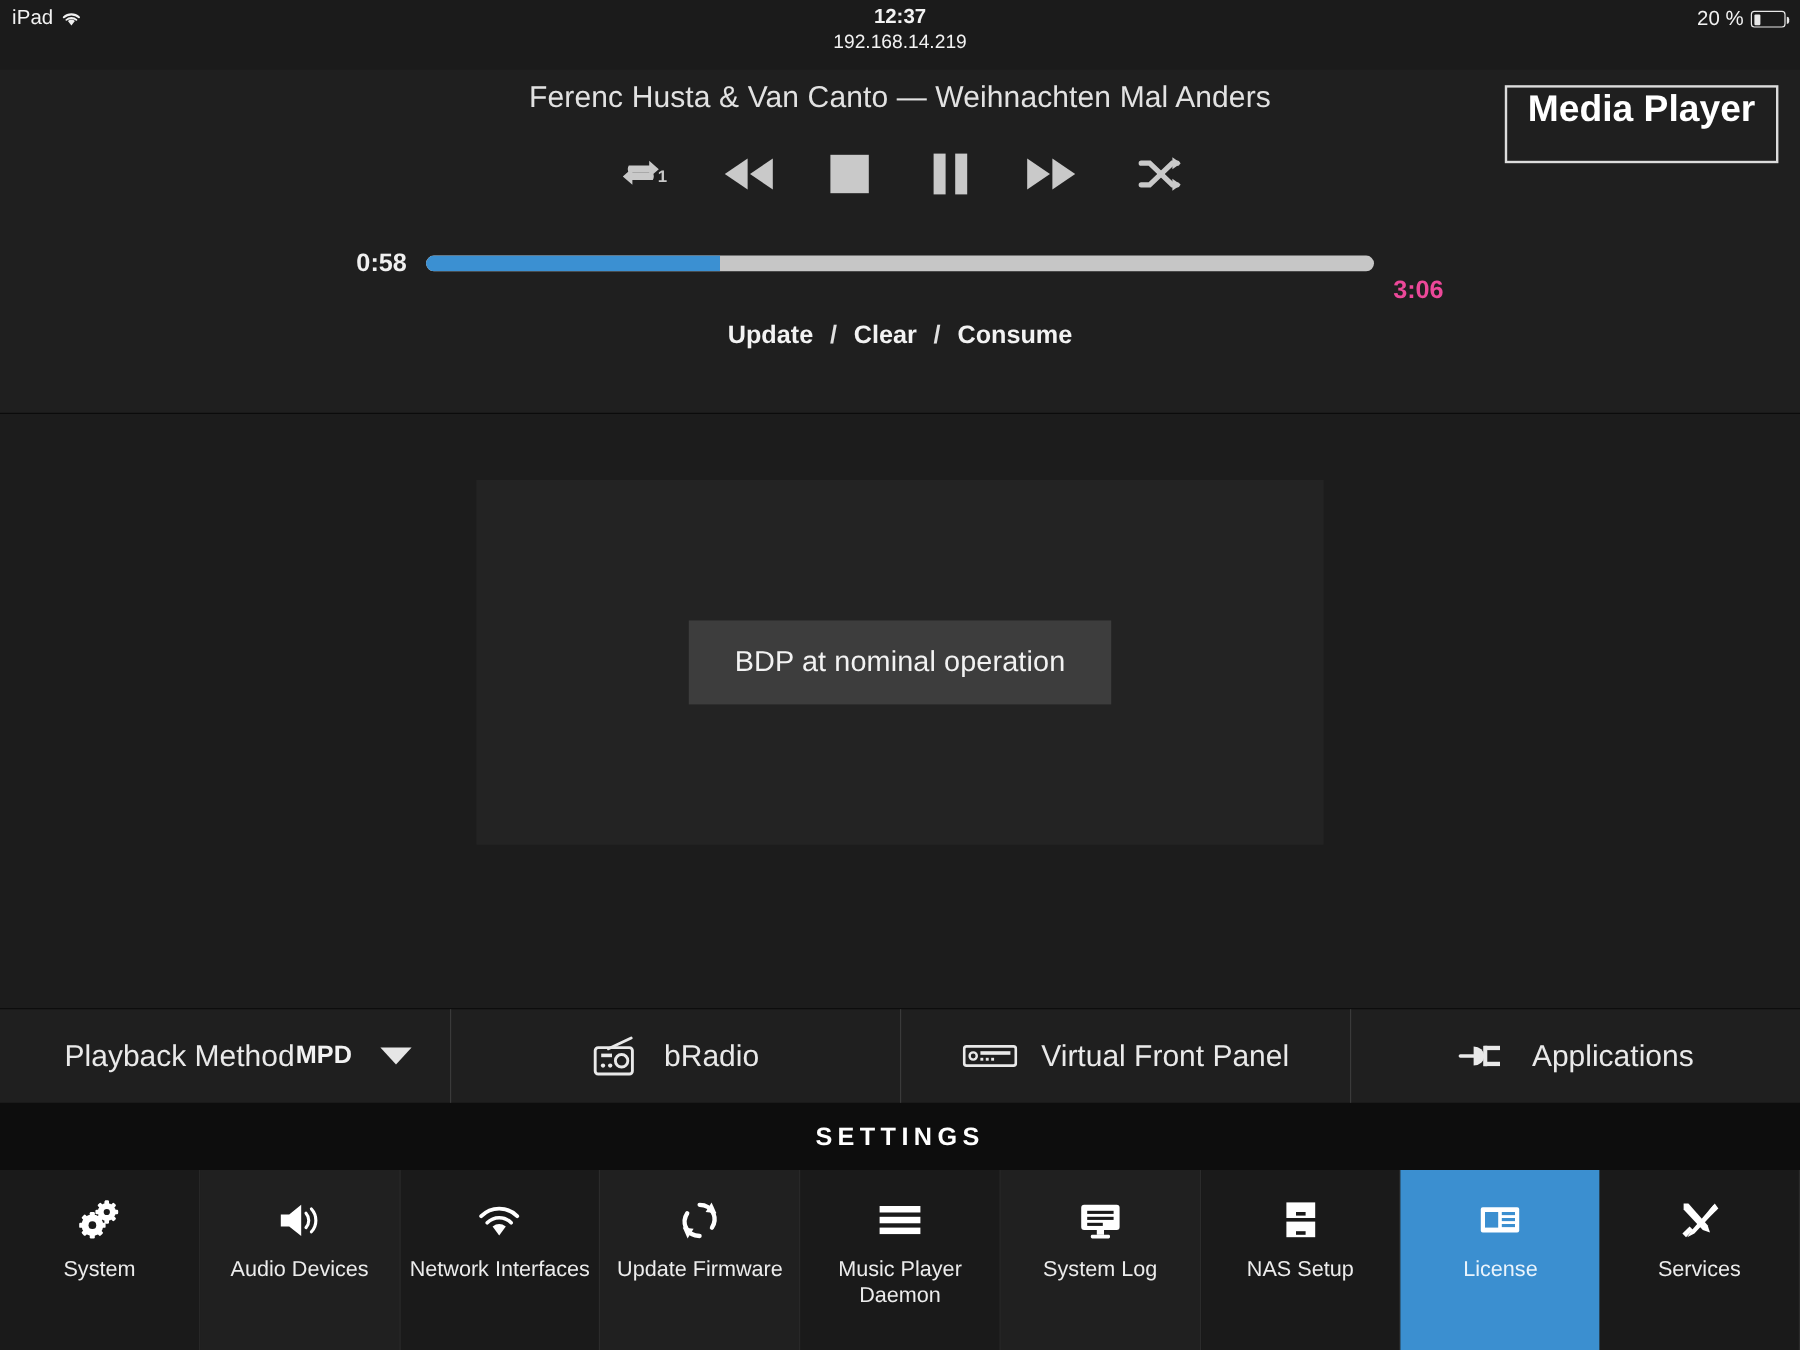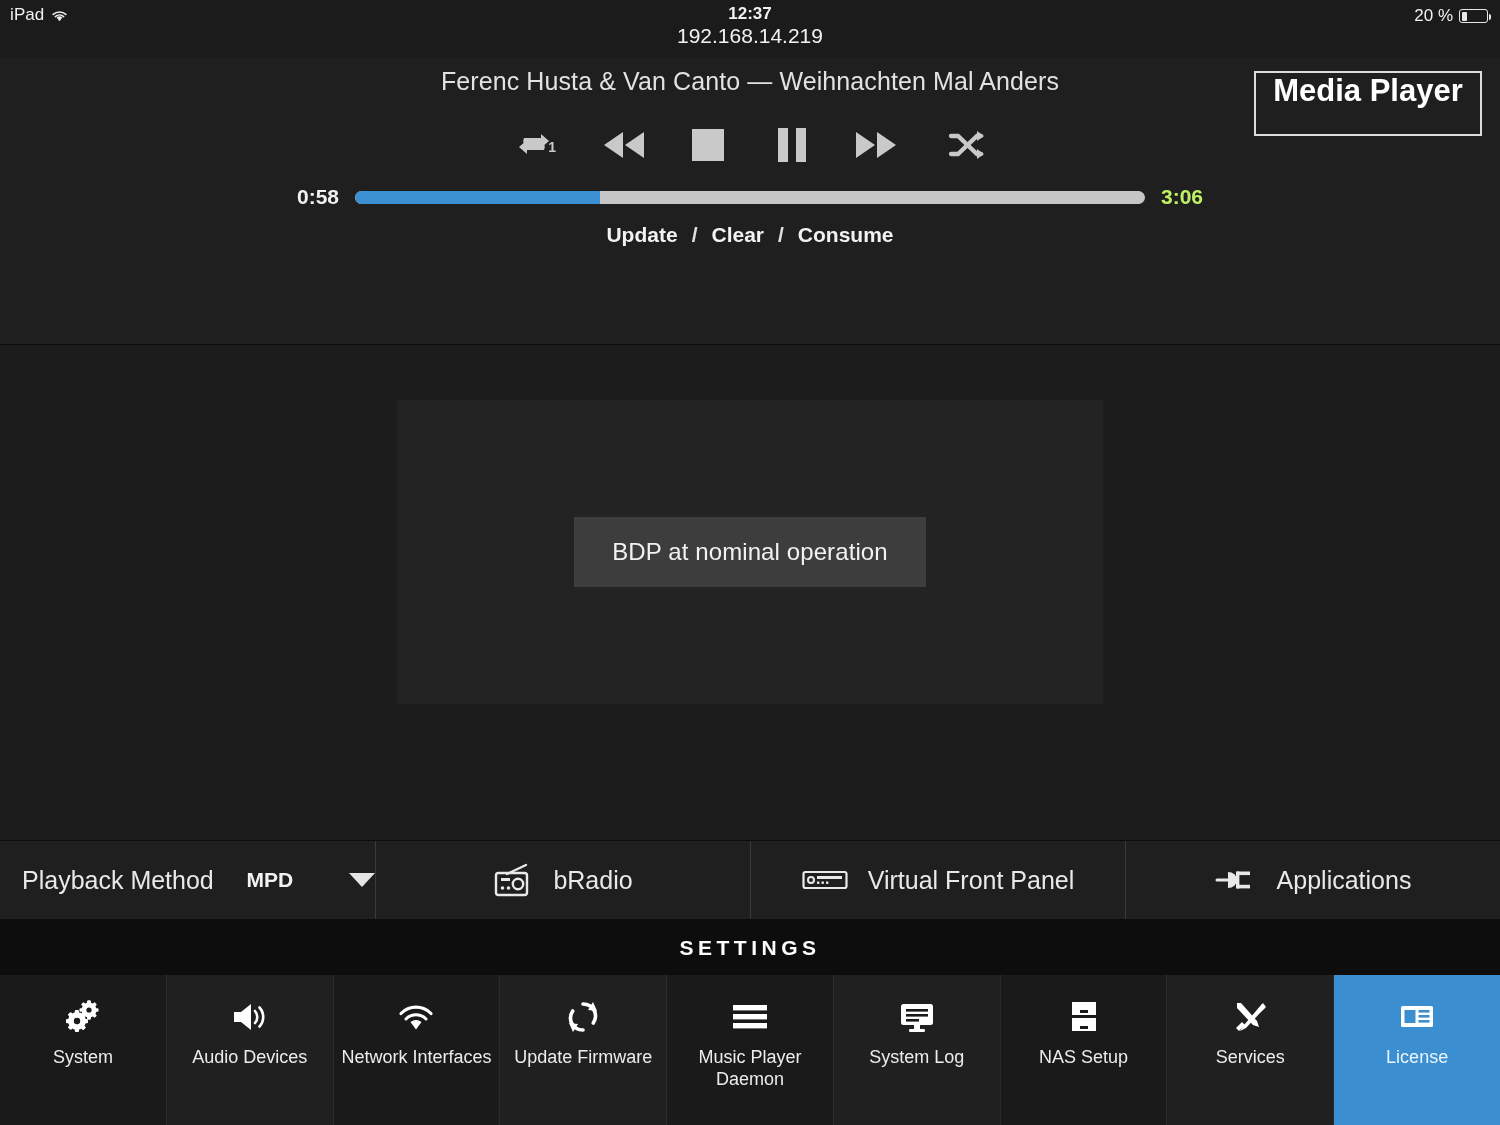--- a/index.html
+++ b/index.html
@@ -22,21 +22,21 @@
   .sb-left{
     position:absolute; left:10px; top:5px;
     display:flex; align-items:center; gap:7px;
     font-size:17px; letter-spacing:.1px;
   }
   .sb-center{
     position:absolute; left:0; right:0; top:4px;
     text-align:center;
   }
   .sb-time{ font-size:17px; font-weight:bold; display:block; line-height:20px; }
-  .sb-ip{ font-size:21px; display:block; line-height:20px; margin-top:2px; }
+  .sb-ip{ font-size:16px; display:block; line-height:20px; margin-top:2px; }
   .sb-right{
     position:absolute; right:12px; top:6px;
     display:flex; align-items:center; gap:6px;
     font-size:17px;
   }
   .batt{
     position:relative; width:29px; height:14px;
     border:1.5px solid #e8e8e8; border-radius:3px;
   }
   .batt::after{
@@ -87,21 +87,21 @@
   .t-next  { width:84px; }
   .t-shuf  { width:96px; }
   .rep-num{ position:absolute; top:8px; right:26px; font-size:14px; color:#c9c9c9; font-weight:600; }
 
   
   .progress-row{
     display:flex; align-items:center; justify-content:center;
     gap:0; margin-top:12px; padding:0 0;
   }
   .time-l{ width:78px; text-align:right; color:#f0f0f0; font-size:21px; font-weight:bold; padding-right:16px; }
-  .time-r{ width:78px; text-align:left;  color:#bef264; font-size:21px; font-weight:bold; padding-left:16px; }
+  .time-r{ width:78px; text-align:left;  color:#ec4899; font-size:21px; font-weight:bold; padding-left:16px;margin-top:45px; }
   .track{
     position:relative; width:790px; height:13px;
     background:#c6c6c6; border-radius:7px; overflow:hidden; cursor:pointer;
   }
   .track-fill{ position:absolute; left:0; top:0; bottom:0; background:#3b90d2; border-radius:7px 0 0 7px; }
 
   .links{
     display:flex; align-items:center; justify-content:center;
     gap:0; margin-top:14px;
     font-size:21px; font-weight:bold; color:#f2f2f2;
@@ -136,21 +136,21 @@
     background:#1f1f1f;
     border-top:1px solid #0d0d0d;
     border-bottom:1px solid #0d0d0d;
   }
   .nav-item{
     display:flex; align-items:center; justify-content:center;
     gap:20px; cursor:pointer;
     color:#e9e9e9;
     border-right:1px solid #3a3a3a;
   }
-  .nav-playback{ flex:0 0 376px; justify-content:space-between; padding-left:22px; gap:13px; }
+  .nav-playback{ flex:0 0 376px; justify-content:center; padding-left:22px; gap:0; }
   .nav-bradio { flex:0 0 375px; }
   .nav-vfp    { flex:0 0 375px; }
   .nav-apps   { flex:1 1 auto; border-right:none; }
   .nav-label{ font-size:25px; }
   .pb-label{ font-size:25px; color:#e9e9e9; }
   .pb-value{ font-size:21px; color:#f2f2f2; font-weight:bold; margin-left:1px; }
   .pb-caret{
     width:0;height:0;margin-left:24px;
     border-left:13px solid transparent; border-right:13px solid transparent;
     border-top:14px solid #e6e6e6;
@@ -444,39 +444,39 @@
         <svg width="30" height="34" viewBox="0 0 30 34">
           <rect x="3" y="2" width="24" height="13" fill="#ffffff"></rect>
           <rect x="3" y="18" width="24" height="13" fill="#ffffff"></rect>
           <rect x="11" y="10" width="8" height="3" fill="#1a1a1a"></rect>
           <rect x="11" y="26" width="8" height="3" fill="#1a1a1a"></rect>
         </svg>
       </span>
       <span class="s-label">NAS Setup</span>
     </div>
 
-    <div class="s-item">
-      <span class="s-icon">
-        <svg width="36" height="34" viewBox="0 0 36 34">
-          <path d="M5 3 L9 3 L25 21 L27 27 L21 25 L5 8 Z" fill="#ffffff"></path>
-          <path d="M31 3 L26 9 L28 12 L34 7 Z" fill="#ffffff"></path>
-          <path d="M30 4 L24 11 L12 25 L8 31 L14 28 L27 14 L33 8 Z" fill="#ffffff"></path>
-          <path d="M4 28 L10 22 L13 25 L7 31 Z" fill="#ffffff"></path>
-        </svg>
-      </span>
-      <span class="s-label">Services</span>
-    </div>
-
     <div class="s-item active">
       <span class="s-icon">
         <svg width="34" height="26" viewBox="0 0 34 26">
           <rect x="1" y="2" width="32" height="21" rx="1.6" fill="#ffffff"></rect>
           <rect x="4.5" y="6" width="11" height="13" fill="#3b8fd0"></rect>
           <rect x="18.5" y="6" width="11" height="2.6" fill="#3b8fd0"></rect>
           <rect x="18.5" y="11" width="11" height="2.6" fill="#3b8fd0"></rect>
           <rect x="18.5" y="16" width="11" height="2.6" fill="#3b8fd0"></rect>
         </svg>
       </span>
       <span class="s-label">License</span>
     </div>
 
+    <div class="s-item">
+      <span class="s-icon">
+        <svg width="36" height="34" viewBox="0 0 36 34">
+          <path d="M5 3 L9 3 L25 21 L27 27 L21 25 L5 8 Z" fill="#ffffff"></path>
+          <path d="M31 3 L26 9 L28 12 L34 7 Z" fill="#ffffff"></path>
+          <path d="M30 4 L24 11 L12 25 L8 31 L14 28 L27 14 L33 8 Z" fill="#ffffff"></path>
+          <path d="M4 28 L10 22 L13 25 L7 31 Z" fill="#ffffff"></path>
+        </svg>
+      </span>
+      <span class="s-label">Services</span>
+    </div>
+
   </div>
 </div>
 
 </body></html>

